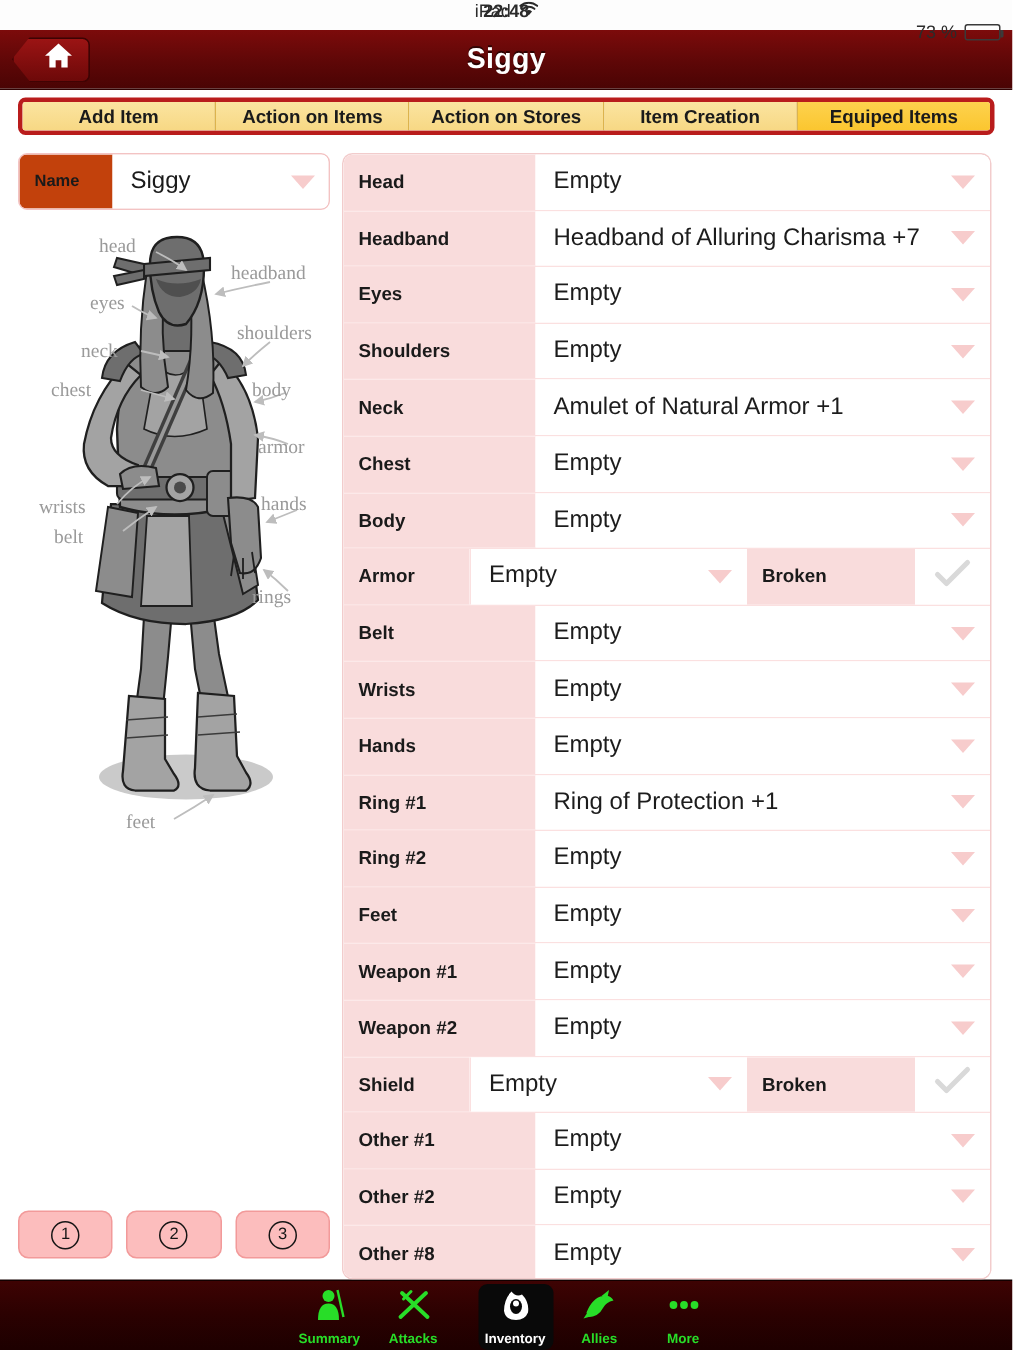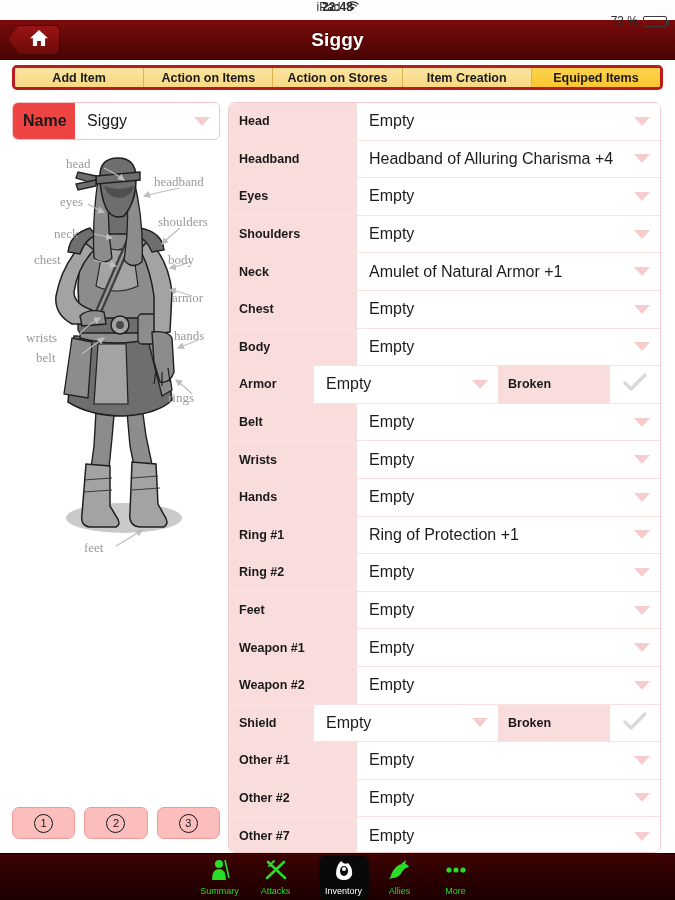--- a/index.html
+++ b/index.html
@@ -109,24 +109,24 @@
   .name-field {
     display: flex; height: 38px;
     border: 1px solid #f3c3c3;
     border-radius: 6px;
     overflow: hidden;
     background: #ffffff;
     flex: none;
   }
   .name-label {
     width: 62px;
-    background: #ef4444;
+    background: #c2410c;
     display: flex; align-items: center;
     padding-left: 10px;
-    font-size: 16px; font-weight: bold; color: #1a1a1a;
+    font-size: 11px; font-weight: bold; color: #1a1a1a;
   }
   .name-value {
     flex: 1; display: flex; align-items: center; justify-content: space-between;
     padding: 0 9px 0 12px;
     font-size: 16px; color: #1a1a1a; background: #ffffff;
   }
   .tri-down {
     width: 0; height: 0;
     border-left: 8px solid transparent;
     border-right: 8px solid transparent;
@@ -225,21 +225,21 @@
     border-top: 1px solid #120000;
   }
   .tab {
     width: 50px; height: 44px;
     display: flex; flex-direction: column; align-items: center; justify-content: center;
     gap: 2px;
     border-radius: 6px;
   }
   .tab.active { background: #090909; margin-left: 12px; }
   .tab-label {
-    font-size: 9px; font-weight: normal; color: #28dd28;
+    font-size: 9px; font-weight: bold; color: #28dd28;
     line-height: 1;
   }
   .tab.active .tab-label { color: #ffffff; }
   .tab-icon { display: block; }
 </style>
 </head>
 <body>
 
 <div class="statusbar">
   <div class="sb-left">
@@ -409,21 +409,21 @@
         <div class="eq-row">
           <div class="eq-label">Head</div>
           <div class="eq-value">
             <span>Empty</span>
             <span class="tri-down"></span>
           </div>
         </div>
         <div class="eq-row">
           <div class="eq-label">Headband</div>
           <div class="eq-value">
-            <span>Headband of Alluring Charisma +4</span>
+            <span>Headband of Alluring Charisma +7</span>
             <span class="tri-down"></span>
           </div>
         </div>
         <div class="eq-row">
           <div class="eq-label">Eyes</div>
           <div class="eq-value">
             <span>Empty</span>
             <span class="tri-down"></span>
           </div>
         </div>
@@ -545,21 +545,21 @@
           </div>
         </div>
         <div class="eq-row">
           <div class="eq-label">Other #2</div>
           <div class="eq-value">
             <span>Empty</span>
             <span class="tri-down"></span>
           </div>
         </div>
         <div class="eq-row">
-          <div class="eq-label">Other #7</div>
+          <div class="eq-label">Other #8</div>
           <div class="eq-value">
             <span>Empty</span>
             <span class="tri-down"></span>
           </div>
         </div>
       </div>
   </div>
 </div>
 
 <div class="tabbar">

